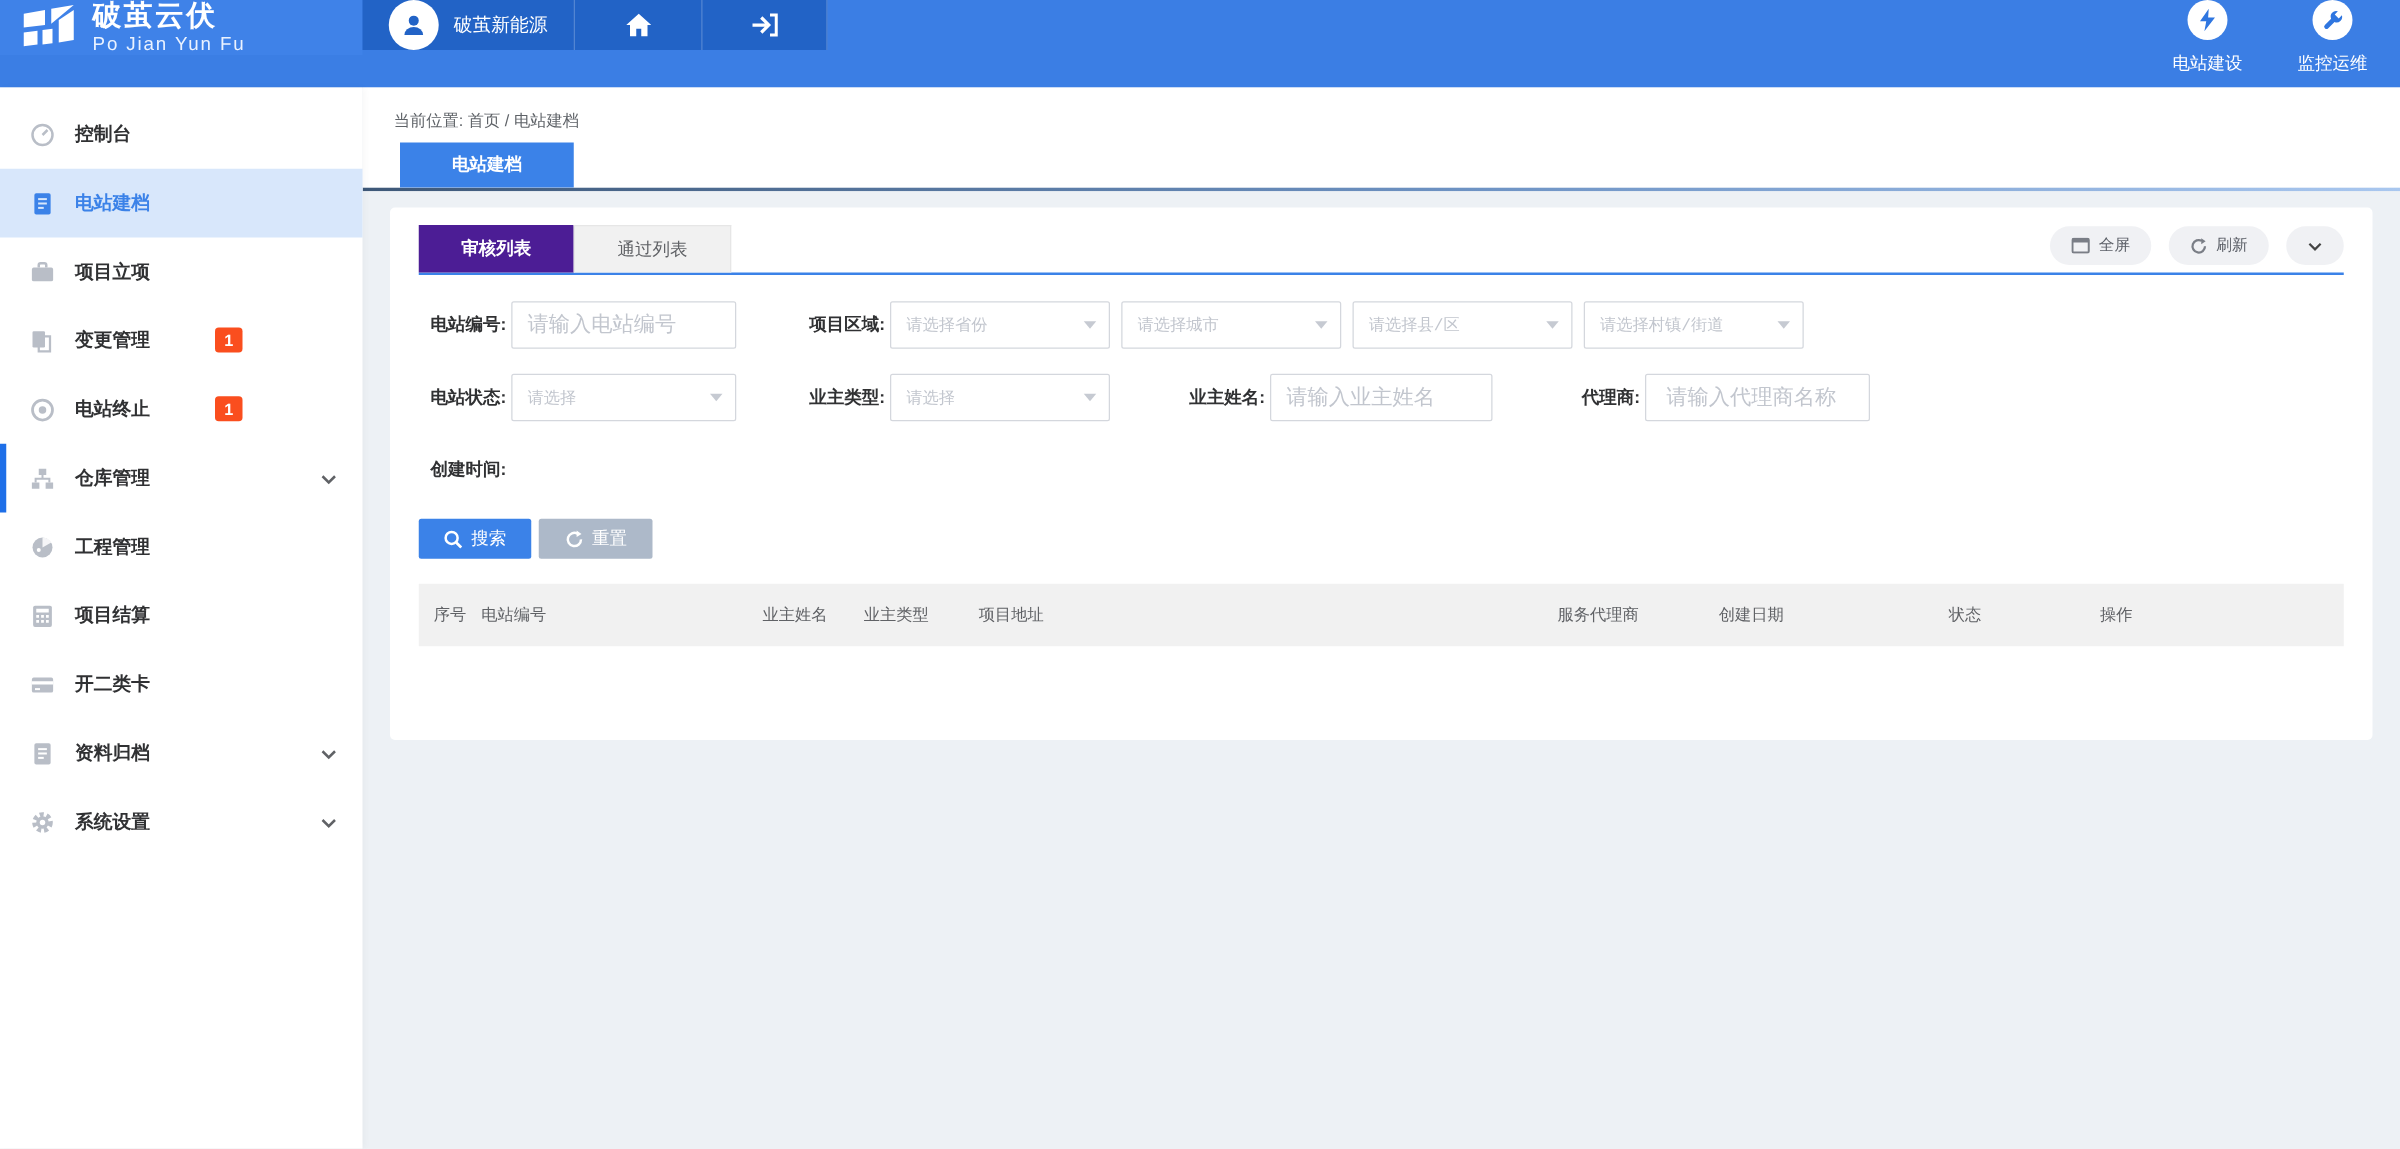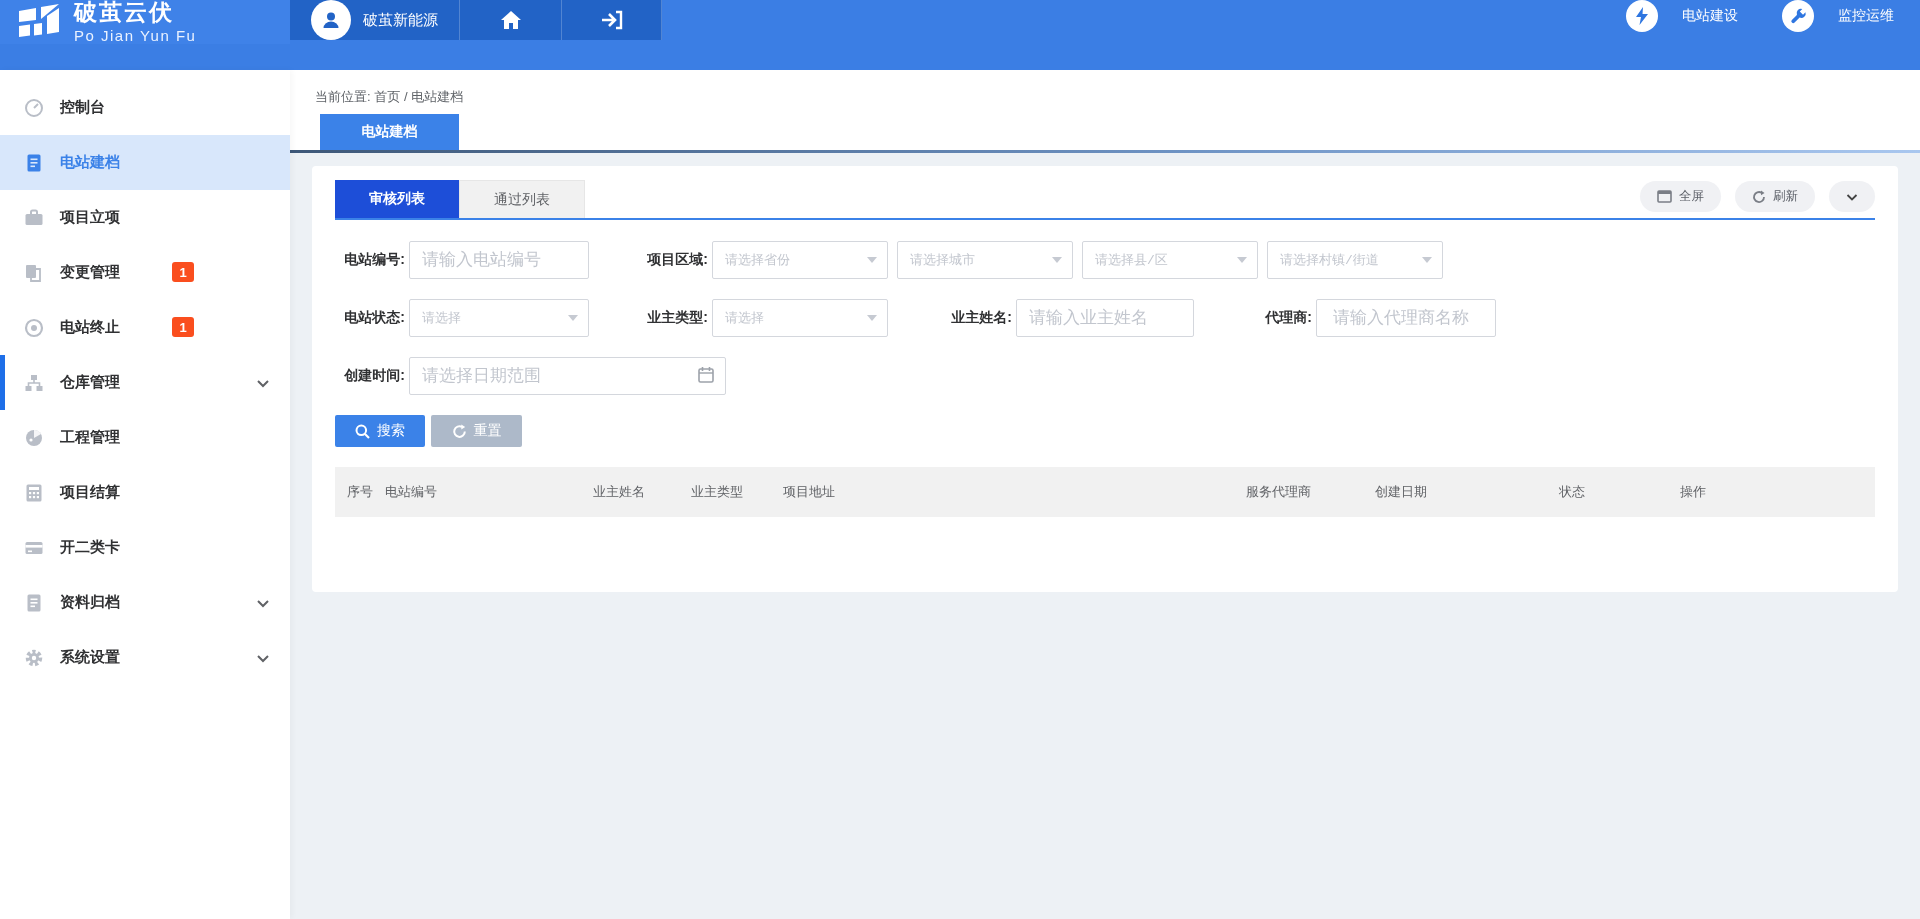--- a/index.html
+++ b/index.html
@@ -13,21 +13,21 @@
   .logo-title { color:#fff; font-size:23px; font-weight:bold; letter-spacing:2px; line-height:25px; }
   .logo-sub { color:#EAF2FF; font-size:15px; letter-spacing:1.5px; margin-top:2px; }
   .top-dark { display:flex; align-items:stretch; background:#2263C6; flex:0 0 auto; }
   .top-sec { display:flex; align-items:center; justify-content:center; border-right:1px solid rgba(255,255,255,0.22); cursor:pointer; }
   .top-sec.user { width:170px; }
   .top-sec.home { width:102px; }
   .top-sec.exit { width:100px; }
   .avatar { width:40px; height:40px; border-radius:50%; background:#fff; display:flex; align-items:center; justify-content:center; margin-right:12px; flex:0 0 auto; }
   .user-name { color:#fff; font-size:15px; }
   .top-right { margin-left:auto; display:flex; align-items:center; gap:44px; padding-right:26px; }
-  .top-nav-item { display:flex; align-items:center; gap:24px; cursor:pointer; }
+  .top-nav-item { display:flex; align-items:center; gap:10px; cursor:pointer;flex-direction:column; }
   .top-circle { width:32px; height:32px; border-radius:50%; background:#fff; display:flex; align-items:center; justify-content:center; }
   .top-nav-label { color:#fff; font-size:14px; }
 
   
   .main { display:flex; height:849px; }
   .sidebar { width:290px; background:#fff; flex:0 0 auto; padding-top:10px; box-shadow:2px 0 6px rgba(0,0,0,0.04); z-index:2; }
   .side-item { position:relative; height:55px; display:flex; align-items:center; cursor:pointer; }
   .side-item .s-icon { width:20px; height:20px; margin-left:24px; margin-right:16px; color:#B9BEC7; flex:0 0 auto; }
   .side-item .s-label { font-size:15px; font-weight:600; color:#303133; }
   .side-item.active { background:#D8E7FB; }
@@ -43,21 +43,21 @@
   .breadcrumb .crumb-home { color:#5F6368; cursor:pointer; }
   .page-tab { position:absolute; left:30px; top:44px; width:139px; height:36px; background:#3B82E8; color:#fff; font-size:14px; font-weight:bold; display:flex; align-items:center; justify-content:center; cursor:pointer; }
   .crumb-divider { height:3px; background:linear-gradient(90deg,#3E5878 0%, #6E93C4 55%, #A9C7EF 100%); }
 
   .content-body { flex:1; background:#EDF1F5; padding:13px 22px 0 22px; }
   .panel { background:#fff; border-radius:4px; width:1586px; min-height:426px; padding:14px 23px 24px 23px; }
 
   
   .tabs-row { display:flex; align-items:flex-end; border-bottom:2px solid #3B82E8; position:relative; }
   .ptab { height:38px; padding:0 34px; display:flex; align-items:center; font-size:14px; cursor:pointer; }
-  .ptab.active { background:#1d4ed8; color:#fff; font-weight:bold; }
+  .ptab.active { background:#4c1d95; color:#fff; font-weight:bold; }
   .ptab.inactive { background:#F1F1F1; color:#606266; border:1px solid #E6E6E6; border-bottom:none; }
   .tab-tools { position:absolute; right:0; bottom:6px; display:flex; align-items:center; gap:14px; }
   .pill { height:31px; background:#F0F1F4; border-radius:16px; display:flex; align-items:center; gap:7px; padding:0 17px; font-size:12.5px; color:#5A5E66; cursor:pointer; }
   .pill svg { color:#7A7E86; }
 
   
   .filters { margin-top:21px; }
   .f-row { display:flex; align-items:center; height:38px; margin-bottom:20px; }
   .f-label { font-size:14px; font-weight:600; color:#303133; text-align:right; flex:0 0 auto; }
   .w70 { width:70px; }
@@ -73,21 +73,21 @@
   
   .actions { display:flex; gap:6px; margin-top:1px; }
   .btn { height:32px; border:none; border-radius:2px; color:#fff; font-size:14px; display:flex; align-items:center; justify-content:center; gap:7px; padding:0 18px; cursor:pointer; font-family:inherit; }
   .btn.search { background:#3B82E8; width:90px; }
   .btn.reset { background:#ADB9C9; width:91px; }
 
   
   .tbl { margin-top:20px; }
   .tbl-head { display:flex; align-items:center; height:50px; background:#F1F1F1; font-size:13px; color:#606266; }
   .th { padding-left:12px; white-space:nowrap; overflow:hidden; }
-  .th1{flex:0 0 38px;} .th2{flex:0 0 208px;} .th3{flex:0 0 98px;} .th4{flex:0 0 92px;}
+  .th1{flex:0 0 38px;} .th2{flex:0 0 208px;} .th3{flex:0 0 98px;text-align:center;} .th4{flex:0 0 92px;}
   .th5{flex:0 0 463px;} .th6{flex:0 0 129px;} .th7{flex:0 0 184px;} .th8{flex:0 0 121px;} .th9{flex:1;}
   .tbl-empty { height:54px; display:flex; align-items:center; justify-content:center; font-size:13px; color:#9A9DA3; }
 
   svg { display:block; }
 </style>
 </head>
 <body>
 
 <header class="topbar">
   <div class="logo-block">
@@ -373,30 +373,20 @@
                 <span class="caret"></span>
             </div>
             <span class="f-label w70" style="margin-left:54px;">业主姓名:</span>
             <input class="in" style="width: 178px; margin-left: 4px;" placeholder="请输入业主姓名">
             <span class="f-label" style="width:56px;margin-left:62px;">代理商:</span>
             <input class="in" style="width: 180px; margin-left: 4px; padding-left: 16px;" placeholder="请输入代理商名称">
           </div>
 
           <div class="f-row">
             <span class="f-label w70">创建时间:</span>
-            <div class="date-wrap" style="margin-left:4px;">
-              <input class="in" placeholder="请选择日期范围" style="">
-              <span class="cal-icon">
-                <svg width="16" height="17" viewBox="0 0 16 17">
-                    <rect x="1" y="3" width="14" height="13" rx="1.5" fill="none" stroke="currentColor" stroke-width="1.6"></rect>
-                    <path d="M4.5 1 V5 M11.5 1 V5" stroke="currentColor" stroke-width="1.6"></path>
-                    <path d="M1 7 H15" stroke="currentColor" stroke-width="1.4"></path>
-                  </svg>
-              </span>
-            </div>
           </div>
         </div>
 
         <div class="actions">
           <button class="btn search">
             <svg width="15" height="15" viewBox="0 0 15 15">
                 <circle cx="6.3" cy="6.3" r="4.8" fill="none" stroke="#fff" stroke-width="2"></circle>
                 <path d="M10 10 L14 14" stroke="#fff" stroke-width="2.2"></path>
               </svg>
             <span>搜索</span>

